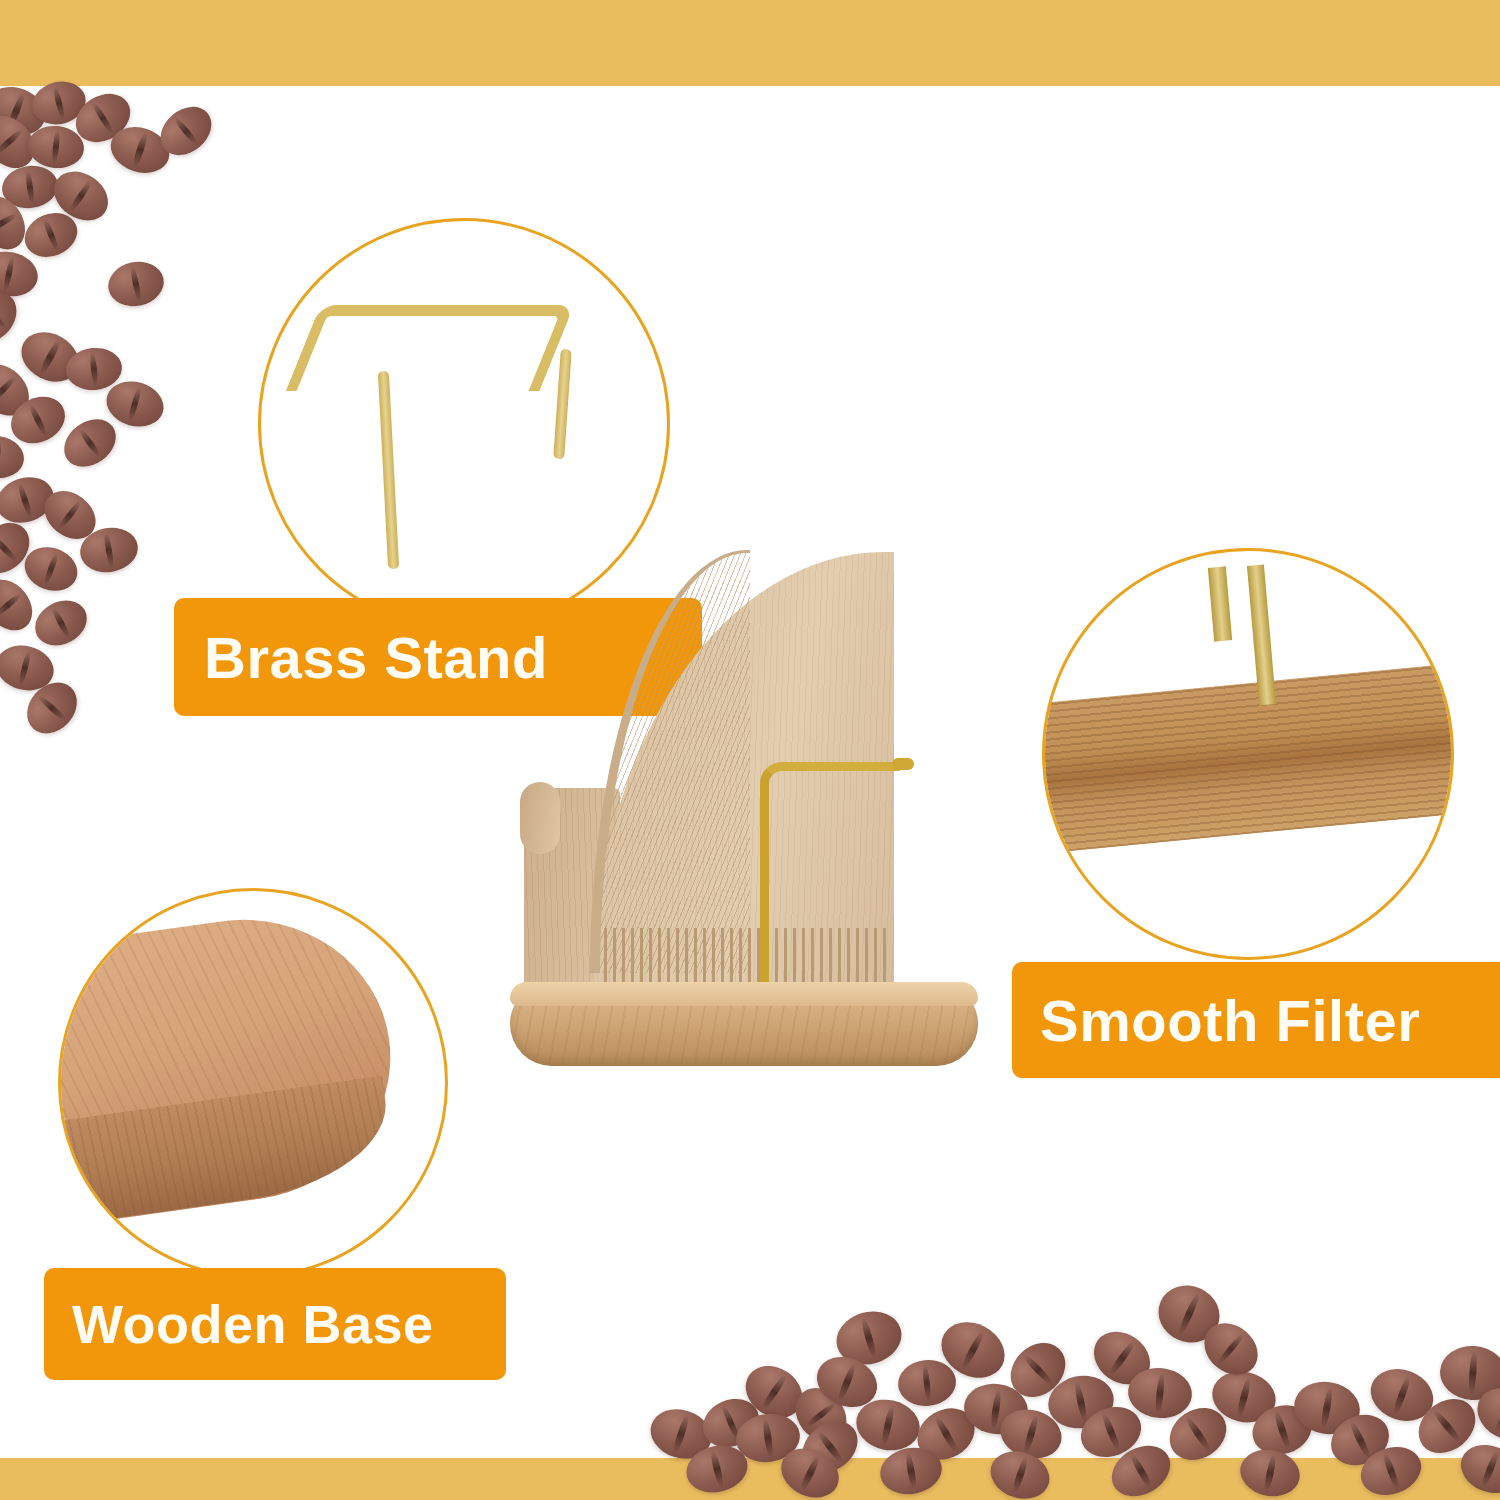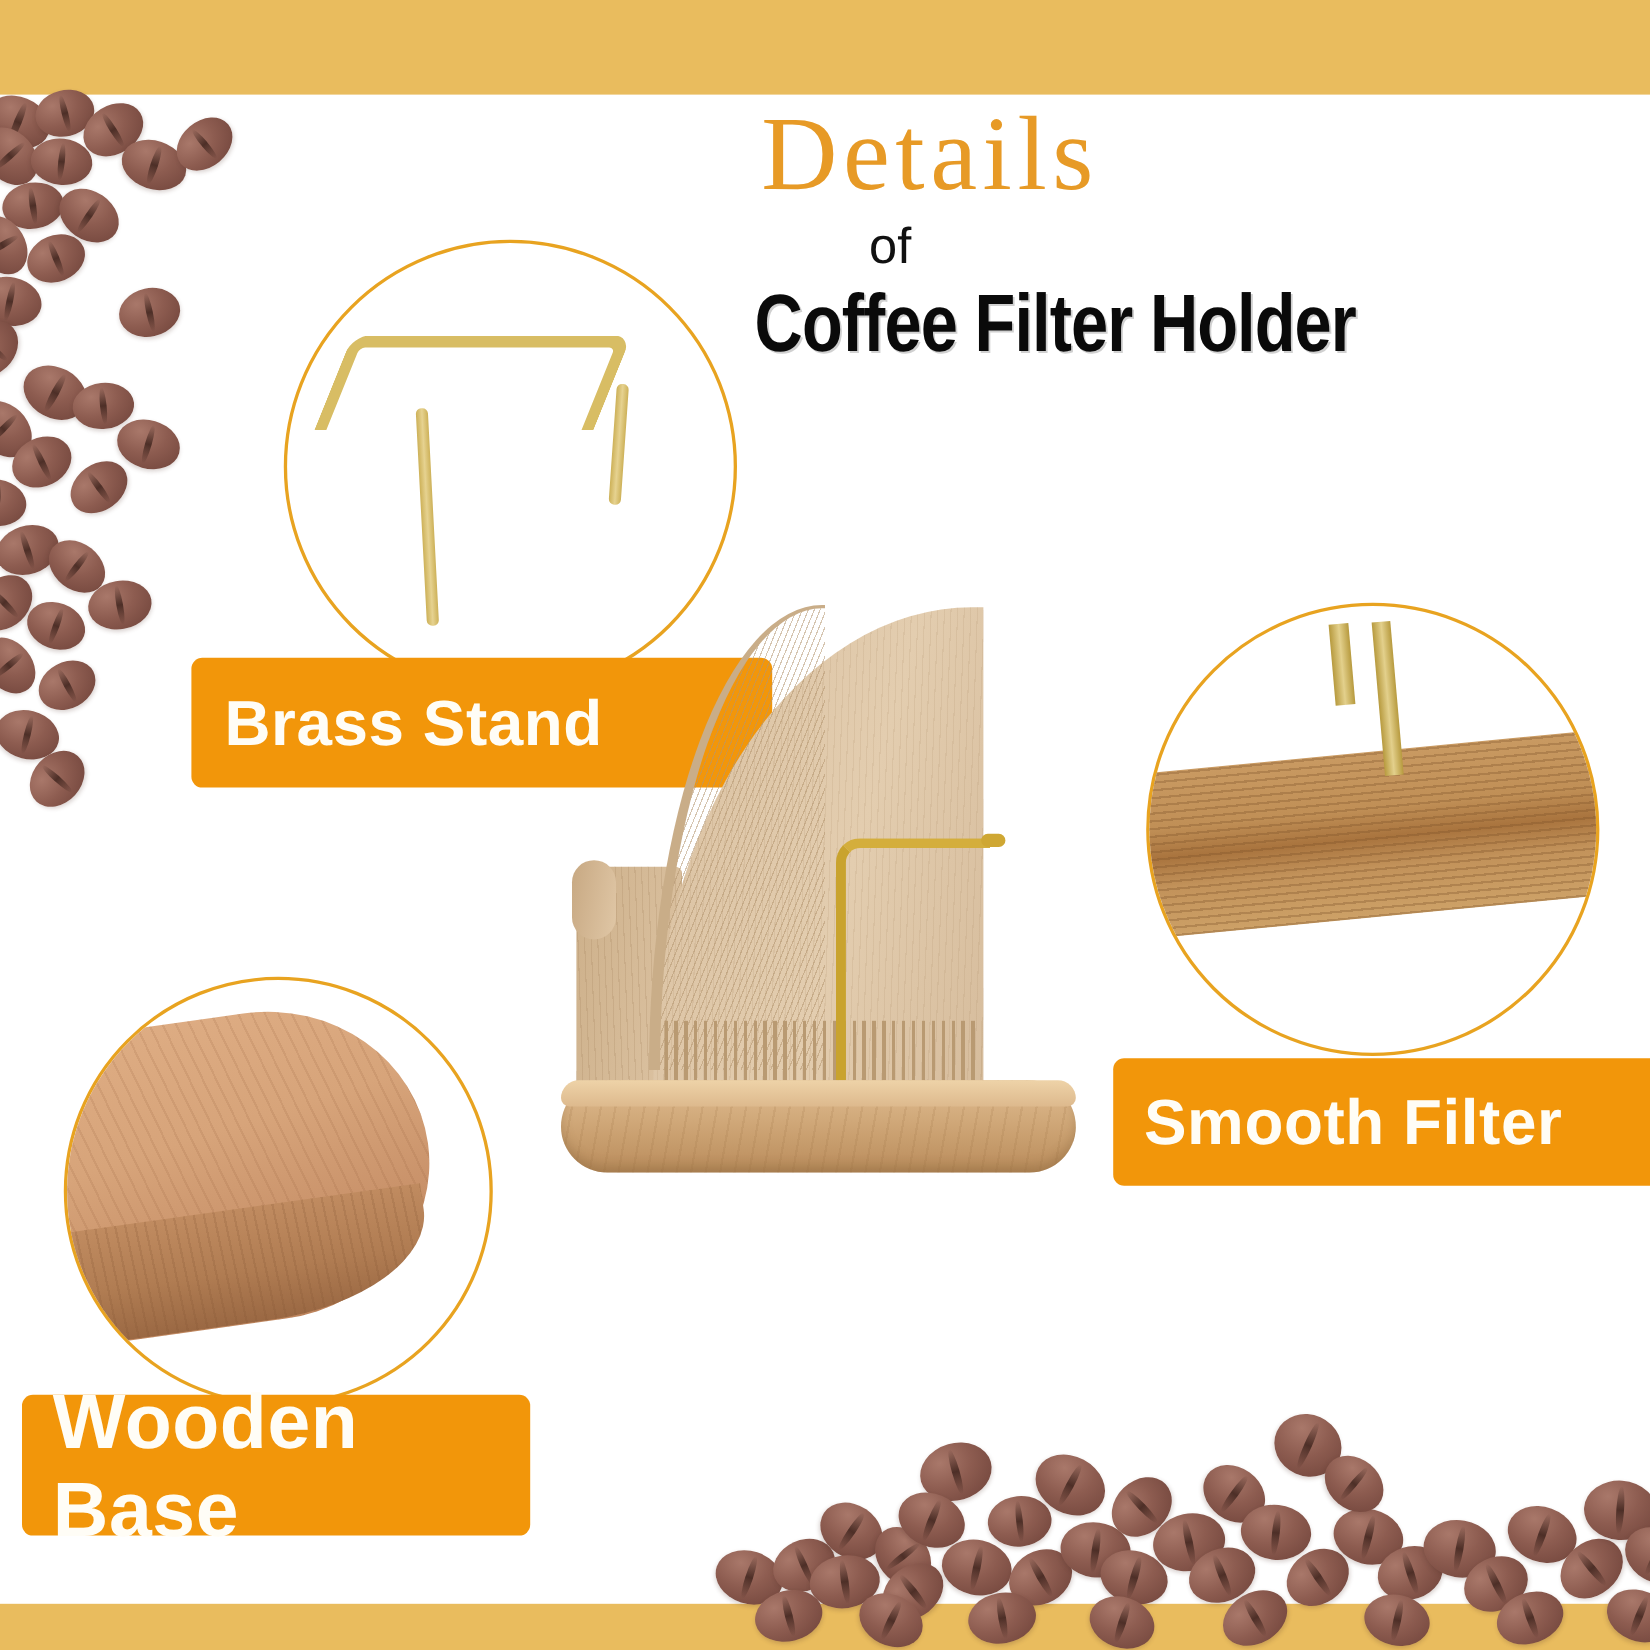--- a/index.html
+++ b/index.html
@@ -46,22 +46,22 @@
     color:#fffdf6;
     font-weight:bold;
     display:flex;align-items:center;
     box-sizing:border-box;
     letter-spacing:0.5px;
   }
   .badge-brass{left:174px;top:598px;width:528px;height:118px;
     border-radius:10px;font-size:58px;padding-left:30px;}
   .badge-smooth{left:1012px;top:962px;width:500px;height:116px;
     border-radius:10px 0 0 10px;font-size:58px;padding-left:28px;}
-  .badge-wooden{left:20px;top:1268px;width:462px;height:128px;
-    border-radius:10px;font-size:70px;padding-left:28px;}
+  .badge-wooden{left:44px;top:1268px;width:462px;height:112px;
+    border-radius:10px;font-size:54px;padding-left:28px;}
 
   
   .circle{
     position:absolute;border-radius:50%;
     border:3px solid #e8a320;
     background:#fff;
     box-sizing:border-box;
     overflow:hidden;
   }
   .circle-brass{left:258px;top:218px;width:412px;height:412px;}
@@ -280,25 +280,20 @@
   </div>
 
   <div class="circle circle-brass">
     <span>
       <span class="wire-top"></span>
       <span class="wire-leg-l"></span>
       <span class="wire-leg-r"></span>
     </span>
   </div>
 
-  <div class="title-block">
-    <div class="title-details">Details</div>
-    <div class="title-of">of</div>
-    <div class="title-product">Coffee Filter Holder</div>
-  </div>
 
   <div class="badge badge-brass">
     <span>Brass Stand</span>
   </div>
 
   <div class="circle circle-smooth">
     <span>
       <span class="sl-bar">
           <span class="sl-bar-grain"></span>
         </span>

